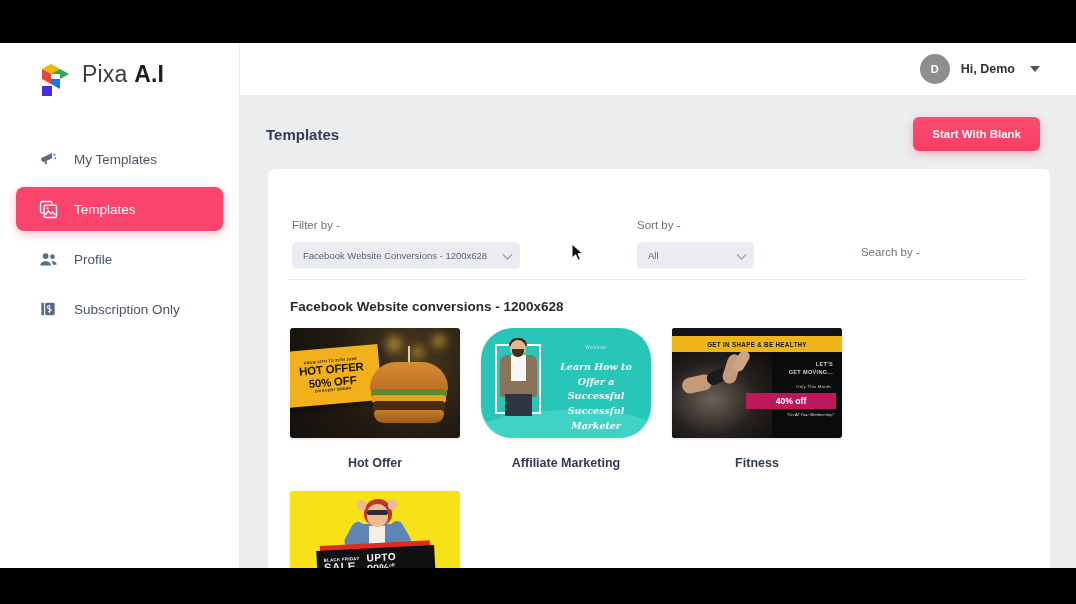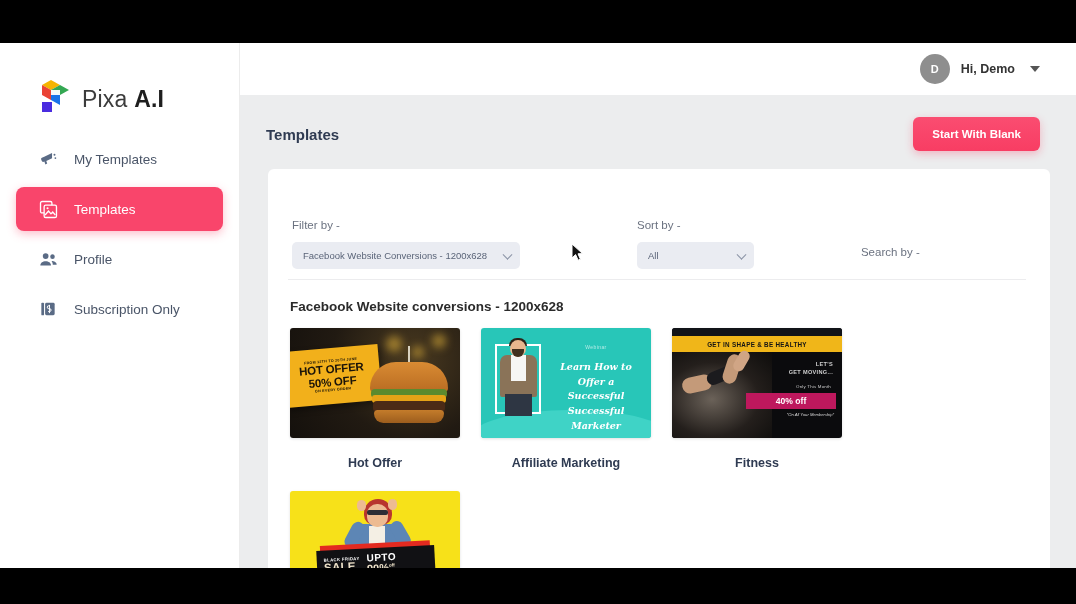--- a/index.html
+++ b/index.html
@@ -12,21 +12,21 @@
 
   
   .letterbox-top { position: absolute; left: 0; top: 0; width: 1076px; height: 43px; background: #000; }
   .letterbox-bottom { position: absolute; left: 0; top: 568px; width: 1076px; height: 36px; background: #000; }
 
   
   .app { position: absolute; left: 0; top: 43px; width: 1076px; height: 525px; background: #fff; overflow: hidden; }
 
   
   .sidebar { position: absolute; left: 0; top: 0; width: 240px; height: 525px; background: #fff; border-right: 1px solid #ececec; }
-  .brand { display: flex; align-items: flex-end; gap: 10px; padding: 18px 0 0 38px; height: 70px; }
+  .brand { display: flex; align-items: flex-start; gap: 10px; padding: 18px 0 0 38px; height: 70px; }
   .logo-mark { position: relative; width: 34px; height: 36px; flex: 0 0 34px; }
   .logo-text { font-size: 23px; color: #3c3c3c; letter-spacing: .2px; font-weight: 400; }
   .logo-text b { font-weight: 700; color: #1e1e1e; }
 
   .nav { margin-top: 24px; }
   .nav-item {
     display: flex; align-items: center; gap: 16px;
     height: 44px; margin: 6px 16px; padding-left: 22px;
     border-radius: 8px; cursor: pointer;
     font-size: 13.5px; color: #4a5568;
@@ -99,21 +99,21 @@
   .c1 .tag .t4 { font-size: 3.6px; letter-spacing: .3px; margin-top: 1px; }
   .burger { position: absolute; right: 12px; bottom: 14px; width: 78px; height: 62px; }
   .burger .bun-top { position: absolute; left: 0; top: 0; width: 78px; height: 30px; background: linear-gradient(180deg,#d98b33,#b96c22); border-radius: 39px 39px 6px 6px; }
   .burger .lettuce { position: absolute; left: 1px; top: 27px; width: 76px; height: 9px; background: #5d8a2e; border-radius: 4px; }
   .burger .cheese { position: absolute; left: 2px; top: 33px; width: 74px; height: 8px; background: #e7a317; border-radius: 3px; }
   .burger .patty { position: absolute; left: 3px; top: 39px; width: 72px; height: 11px; background: #4c2b16; border-radius: 4px; }
   .burger .bun-bot { position: absolute; left: 4px; top: 48px; width: 70px; height: 13px; background: linear-gradient(180deg,#c47c2b,#9c5d1d); border-radius: 4px 4px 10px 10px; }
   .burger .stick { position: absolute; left: 38px; top: -16px; width: 2px; height: 18px; background: #d9d2c0; }
 
   
-  .c2 { background: #28c6b8; }
+  .c2 { background: #28c6b8; border-radius: 32px; }
   .c2 .wave { position: absolute; left: -10px; bottom: -26px; width: 200px; height: 54px; background: #3fd3c6; border-radius: 50%; }
   .c2 .frame { position: absolute; left: 14px; top: 16px; width: 46px; height: 70px; border: 2px solid #ffffff; }
   .c2 .person { position: absolute; left: 16px; top: 8px; width: 43px; height: 80px; }
   .c2 .head { position: absolute; left: 13px; top: 4px; width: 16px; height: 17px; border-radius: 50%; background: #e8b68e; }
   .c2 .hair { position: absolute; left: 12px; top: 2px; width: 18px; height: 8px; border-radius: 9px 9px 0 0; background: #2d2218; }
   .c2 .beard { position: absolute; left: 15px; top: 13px; width: 12px; height: 8px; border-radius: 0 0 6px 6px; background: #40301f; }
   .c2 .torso { position: absolute; left: 3px; top: 19px; width: 37px; height: 42px; background: #8a7358; border-radius: 7px 7px 2px 2px; }
   .c2 .shirt { position: absolute; left: 14px; top: 19px; width: 15px; height: 26px; background: #f6f6f4; }
   .c2 .legs { position: absolute; left: 8px; top: 58px; width: 27px; height: 22px; background: #2e3643; }
   .c2 .txt { position: absolute; left: 68px; top: 16px; right: 8px; text-align: center; color: #fff; }

